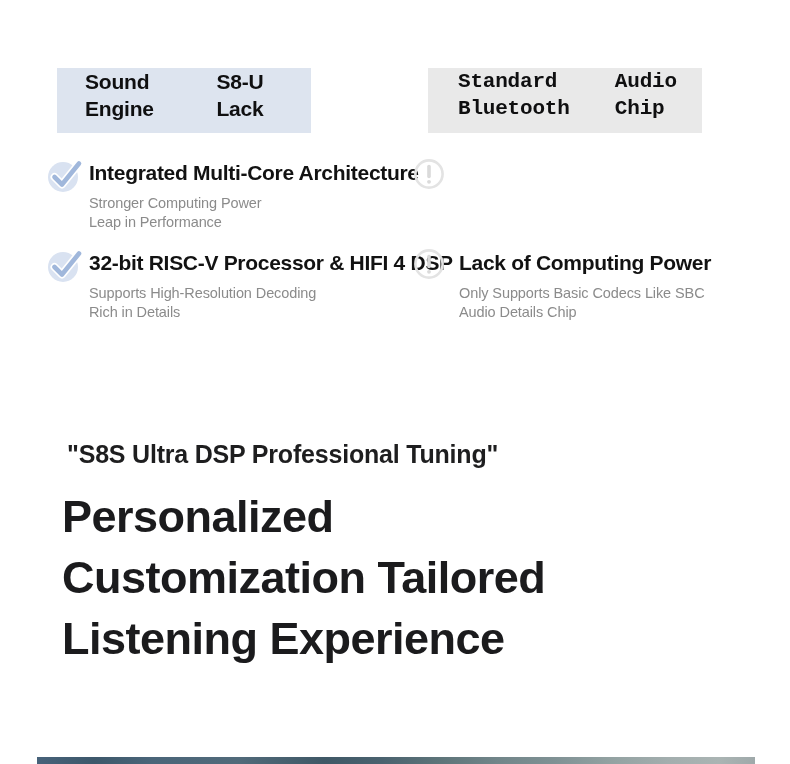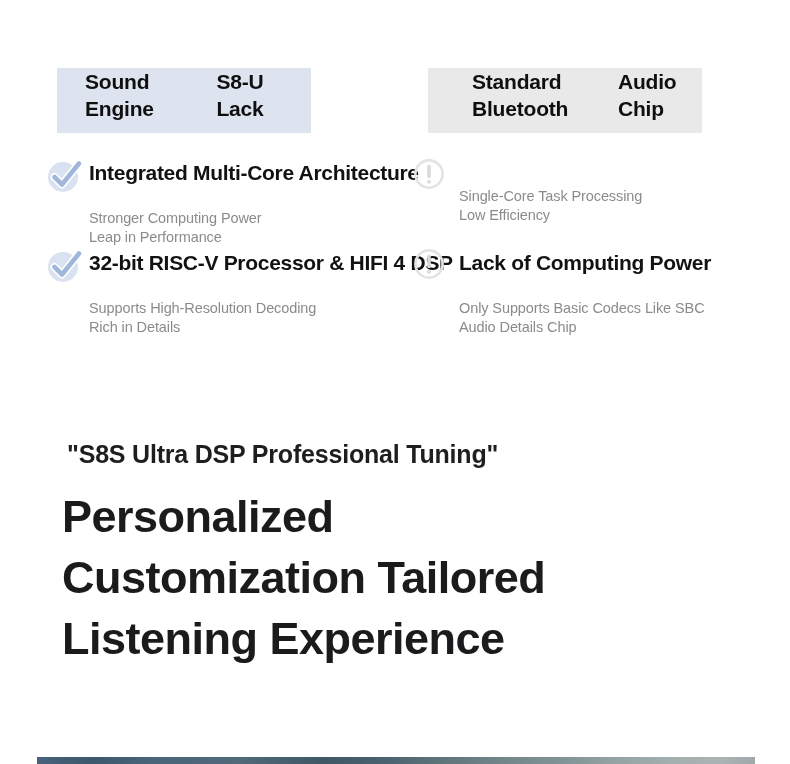--- a/index.html
+++ b/index.html
@@ -14,32 +14,32 @@
   }
 
   
   .hdr-box {
     position:absolute; top:68px; height:65px;
     display:flex; justify-content:center;
     font-size:21px; font-weight:bold; line-height:27px;
     color:#0f0f10; letter-spacing:-0.2px;
   }
   .hdr-left  { left:57px;  width:254px; background:#dde4ef; padding-left:28px; }
-  .hdr-right { left:428px; width:274px; background:#e9e9e9; padding-left:44px; }
+  .hdr-right { left:428px; width:274px; background:#e9e9e9; padding-left:30px;font-family:Liberation Mono, monospace; }
 
   
   .feat { position:absolute; }
   .feat .icon { position:absolute; top:0; left:0; }
   .feat .texts { position:absolute; top:0; }
   .feat-title {
     font-size:21px; font-weight:bold; color:#121212;
     letter-spacing:-0.3px; line-height:22px; white-space:nowrap;
   }
   .feat-sub {
-    margin-top:25px;
+    margin-top:10px;
     font-size:14.5px; color:#8b8b8b; line-height:18.5px;
     letter-spacing:-0.1px; white-space:nowrap;
   }
   .col-l .texts { left:43px; }
   .col-r .texts { left:46px; }
 
   .f-l1 { left:46px;  top:156px; }
   .f-l2 { left:46px;  top:246px; }
   .f-r1 { left:413px; top:156px; }
   .f-r2 { left:413px; top:246px; }
@@ -117,24 +117,20 @@
 
   <div class="feat col-r f-r1">
     <span class="icon">
       <svg width="32" height="32" viewBox="0 0 32 32">
         <circle cx="16" cy="16" r="13.6" fill="none" stroke="#e3e3e3" stroke-width="2.6"></circle>
         <line x1="16" y1="8.6" x2="16" y2="18.4" stroke="#dadada" stroke-width="3.6" stroke-linecap="round"></line>
         <circle cx="16" cy="23.8" r="1.9" fill="#dadada"></circle>
       </svg>
     </span>
     <div class="texts">
-      <div class="feat-sub">
-        <div>Single-Core Task Processing</div>
-        <div>Low Efficiency</div>
-      </div>
     </div>
   </div>
 
   <div class="feat col-r f-r2">
     <span class="icon">
       <svg width="32" height="32" viewBox="0 0 32 32">
         <circle cx="16" cy="16" r="13.6" fill="none" stroke="#e3e3e3" stroke-width="2.6"></circle>
         <line x1="16" y1="8.6" x2="16" y2="18.4" stroke="#dadada" stroke-width="3.6" stroke-linecap="round"></line>
         <circle cx="16" cy="23.8" r="1.9" fill="#dadada"></circle>
       </svg>

